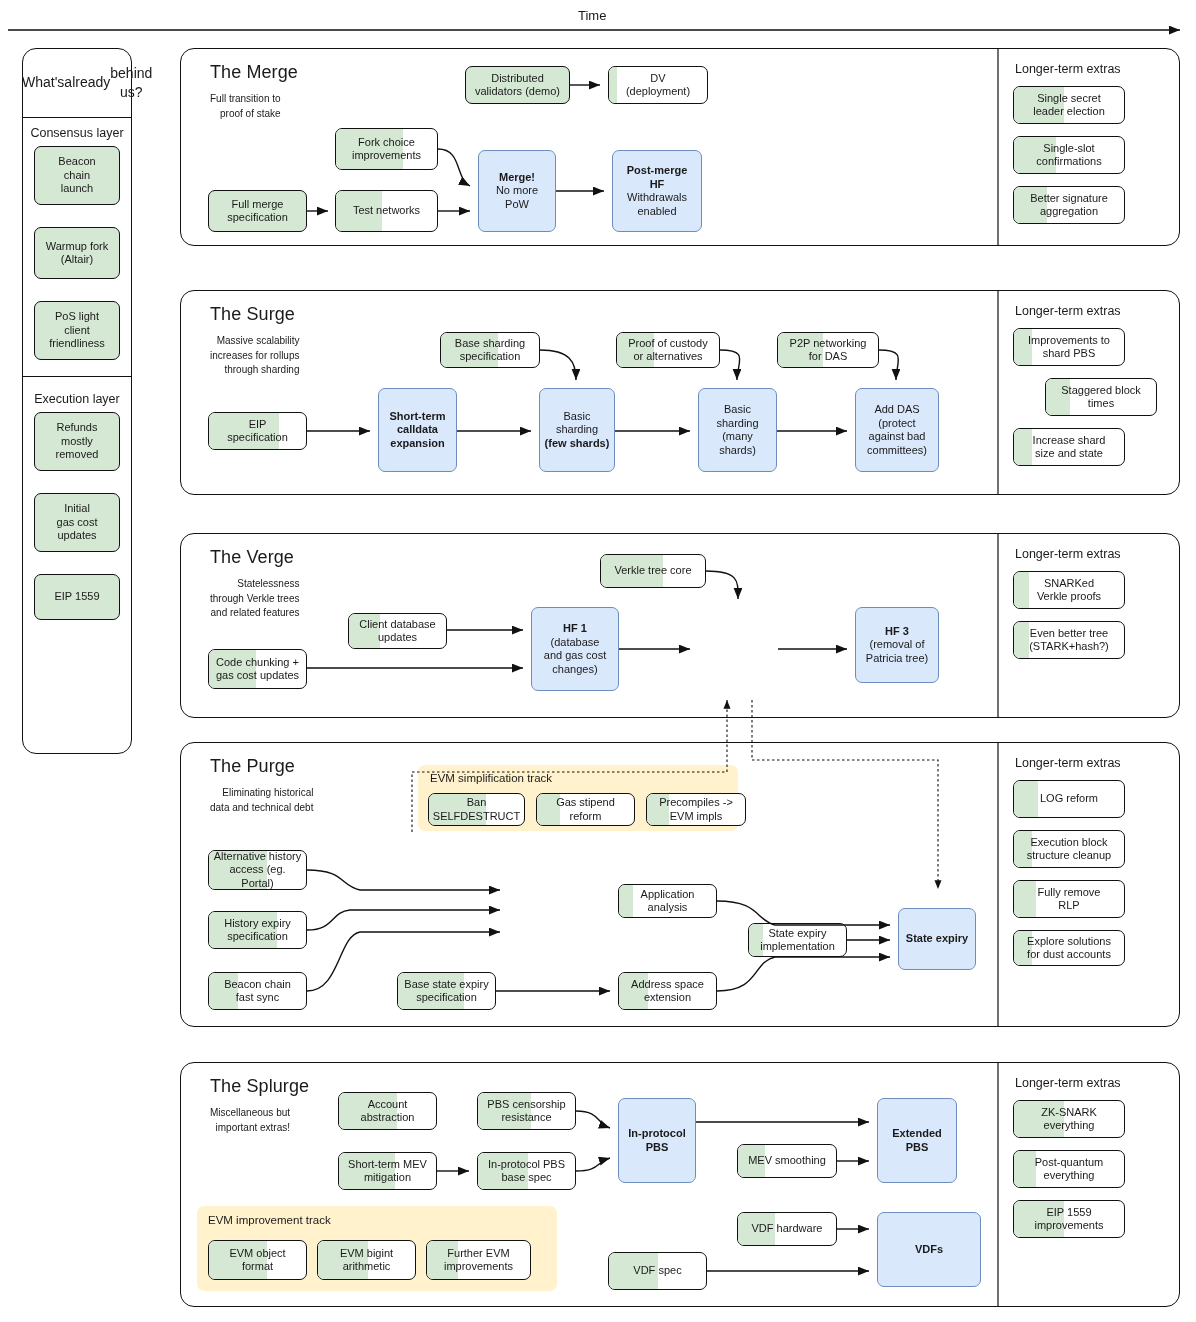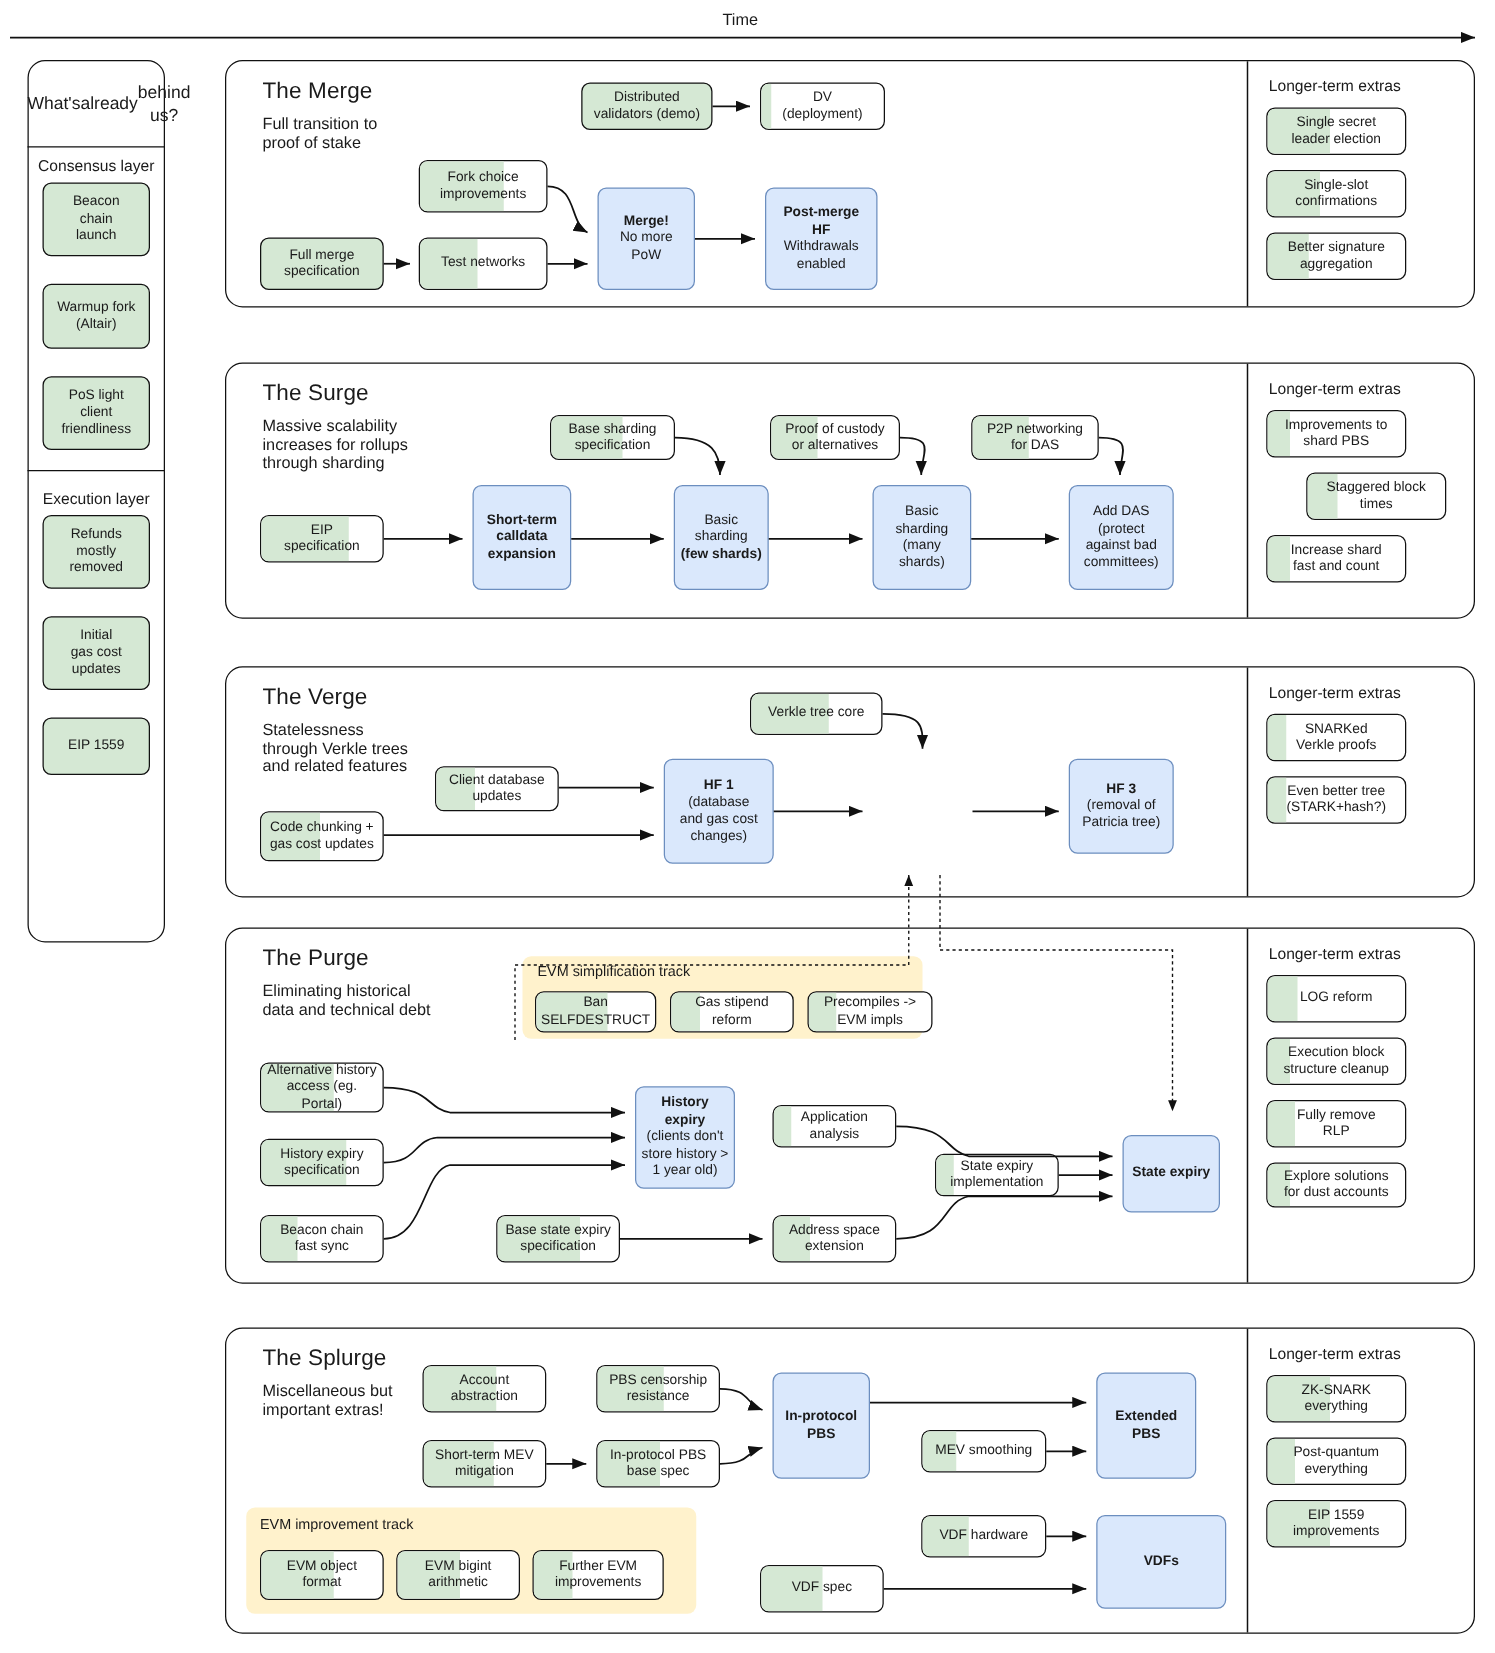--- a/index.html
+++ b/index.html
@@ -30,23 +30,24 @@
     background: #ffffff;
   }
   .panel-title {
     position: absolute;
     font-size: 18px;
     color: #1a1a1a;
     letter-spacing: 0.1px;
   }
   .panel-sub {
     position: absolute;
-    font-size: 13px;
+    font-size: 10px;
     line-height: 14.5px;
     color: #1a1a1a;
+    text-align: right;
   }
 
   
   #sidebar {
     left: 22px; top: 48px; width: 110px; height: 706px;
   }
   #sidebar-head {
     position: absolute; left: 0; top: 0; width: 110px; height: 70px;
     display: flex; align-items: center; justify-content: space-between;
     text-align: center; font-size: 14px; line-height: 19px;
@@ -318,21 +319,21 @@
             <div>Staggered block</div>
             <div>times</div>
           </div>
         </div>
       </div>
       <div class="node" style="left: 1013px; top: 428px; width: 112px; height: 38px;">
         <div class="fill" style="width: 16%;"></div>
         <div class="txt">
           <div>
             <div>Increase shard</div>
-            <div>fast and count</div>
+            <div>size and state</div>
           </div>
         </div>
       </div>
       <div class="node" style="left: 440px; top: 332px; width: 100px; height: 36px;">
         <div class="fill" style="width: 58%;"></div>
         <div class="txt">
           <div>
             <div>Base sharding</div>
             <div>specification</div>
           </div>
@@ -572,31 +573,20 @@
             <div>specification</div>
           </div>
         </div>
       </div>
       <div class="node" style="left: 208px; top: 972px; width: 99px; height: 38px;">
         <div class="fill" style="width: 30%;"></div>
         <div class="txt">
           <div>
             <div>Beacon chain</div>
             <div>fast sync</div>
-          </div>
-        </div>
-      </div>
-      <div class="node blue" style="left: 508px; top: 869px; width: 80px; height: 82px;">
-        <div class="txt">
-          <div>
-            <div><b>History</b></div>
-            <div><b>expiry</b></div>
-            <div>(clients don't</div>
-            <div>store history &gt;</div>
-            <div>1 year old)</div>
           </div>
         </div>
       </div>
       <div class="node" style="left: 618px; top: 884px; width: 99px; height: 34px;">
         <div class="fill" style="width: 14%;"></div>
         <div class="txt">
           <div>
             <div>Application</div>
             <div>analysis</div>
           </div>

